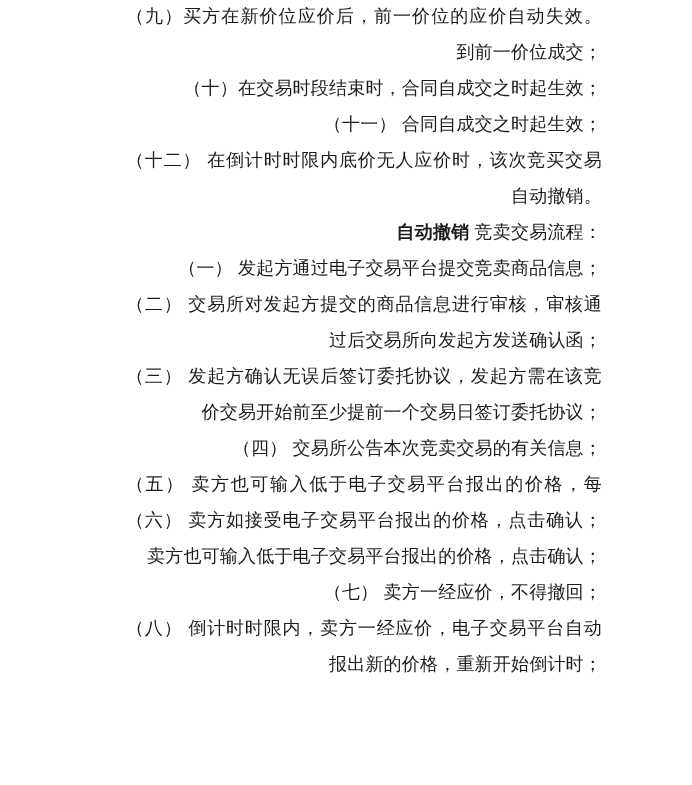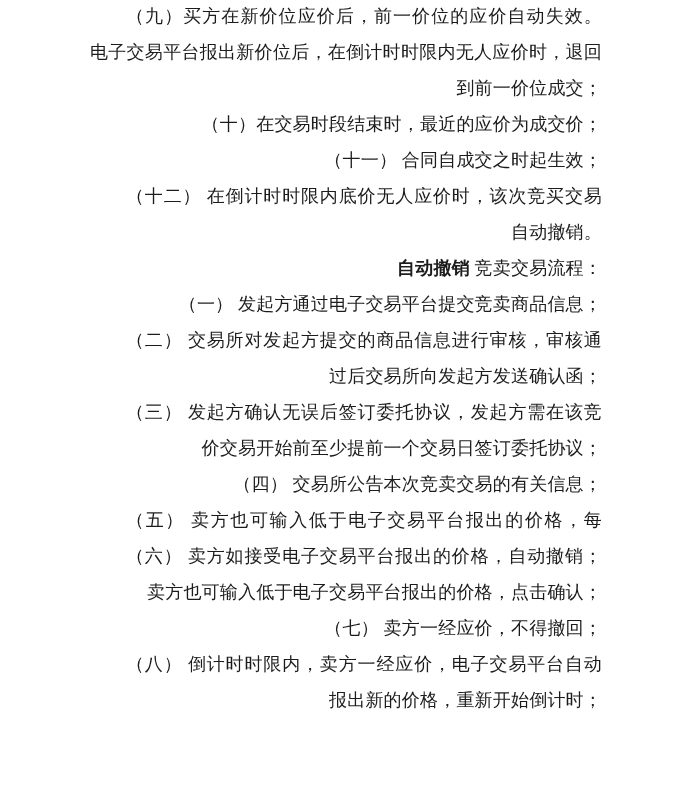--- a/index.html
+++ b/index.html
@@ -6,21 +6,21 @@
     margin: 0;
     padding: 0;
     background: #ffffff;
   }
   .page {
     position: relative;
     width: 692px;
     height: 785px;
     background: #ffffff;
     overflow: hidden;
-    font-family: Liberation Serif, serif;
+    font-family: Liberation Sans, sans-serif;
     color: #1c1c1c;
   }
   .text-block {
     position: absolute;
     left: 90px;
     top: -2px;
     width: 512px;
     font-size: 18px;
   }
   .line {
@@ -40,33 +40,32 @@
   .bold {
     font-weight: bold;
   }
 </style>
 </head>
 <body style="background: rgb(255, 255, 255);">
 
 <div class="page" style="background: rgb(255, 255, 255); color: rgb(28, 28, 28);">
   <div class="text-block">
       <div class="line indent fill">（九）买方在新价位应价后，前一价位的应价自动失效。</div>
-      <div class="line fill">电子交易平台报出新价位后，在倒计时时限内无人应价时，退回</div>
       <div class="line">到前一价位成交；</div>
-      <div class="line indent">（十）在交易时段结束时，最近的应价为成交价；</div>
+      <div class="line indent">（十）在交易时段结束时，合同自成交之时起生效；</div>
       <div class="line indent">（十一） 合同自成交之时起生效；</div>
       <div class="line indent fill">（十二） 在倒计时时限内底价无人应价时，该次竞买交易</div>
       <div class="line">自动撤销。</div>
       <div class="line indent"><span class="bold">自动撤销</span> 竞卖交易流程：</div>
       <div class="line indent">（一） 发起方通过电子交易平台提交竞卖商品信息；</div>
       <div class="line indent fill">（二） 交易所对发起方提交的商品信息进行审核，审核通</div>
       <div class="line">过后交易所向发起方发送确认函；</div>
       <div class="line indent fill">（三） 发起方确认无误后签订委托协议，发起方需在该竞</div>
       <div class="line">价交易开始前至少提前一个交易日签订委托协议；</div>
       <div class="line indent">（四） 交易所公告本次竞卖交易的有关信息；</div>
       <div class="line indent fill">（五） 卖方也可输入低于电子交易平台报出的价格，每</div>
-      <div class="line indent fill">（六） 卖方如接受电子交易平台报出的价格，自动撤销；</div>
+      <div class="line indent fill">（六） 卖方如接受电子交易平台报出的价格，点击确认；</div>
       <div class="line">卖方也可输入低于电子交易平台报出的价格，点击确认；</div>
       <div class="line indent">（七） 卖方一经应价，不得撤回；</div>
       <div class="line indent fill">（八） 倒计时时限内，卖方一经应价，电子交易平台自动</div>
       <div class="line">报出新的价格，重新开始倒计时；</div>
     </div>
 </div>
 
 </body></html>

